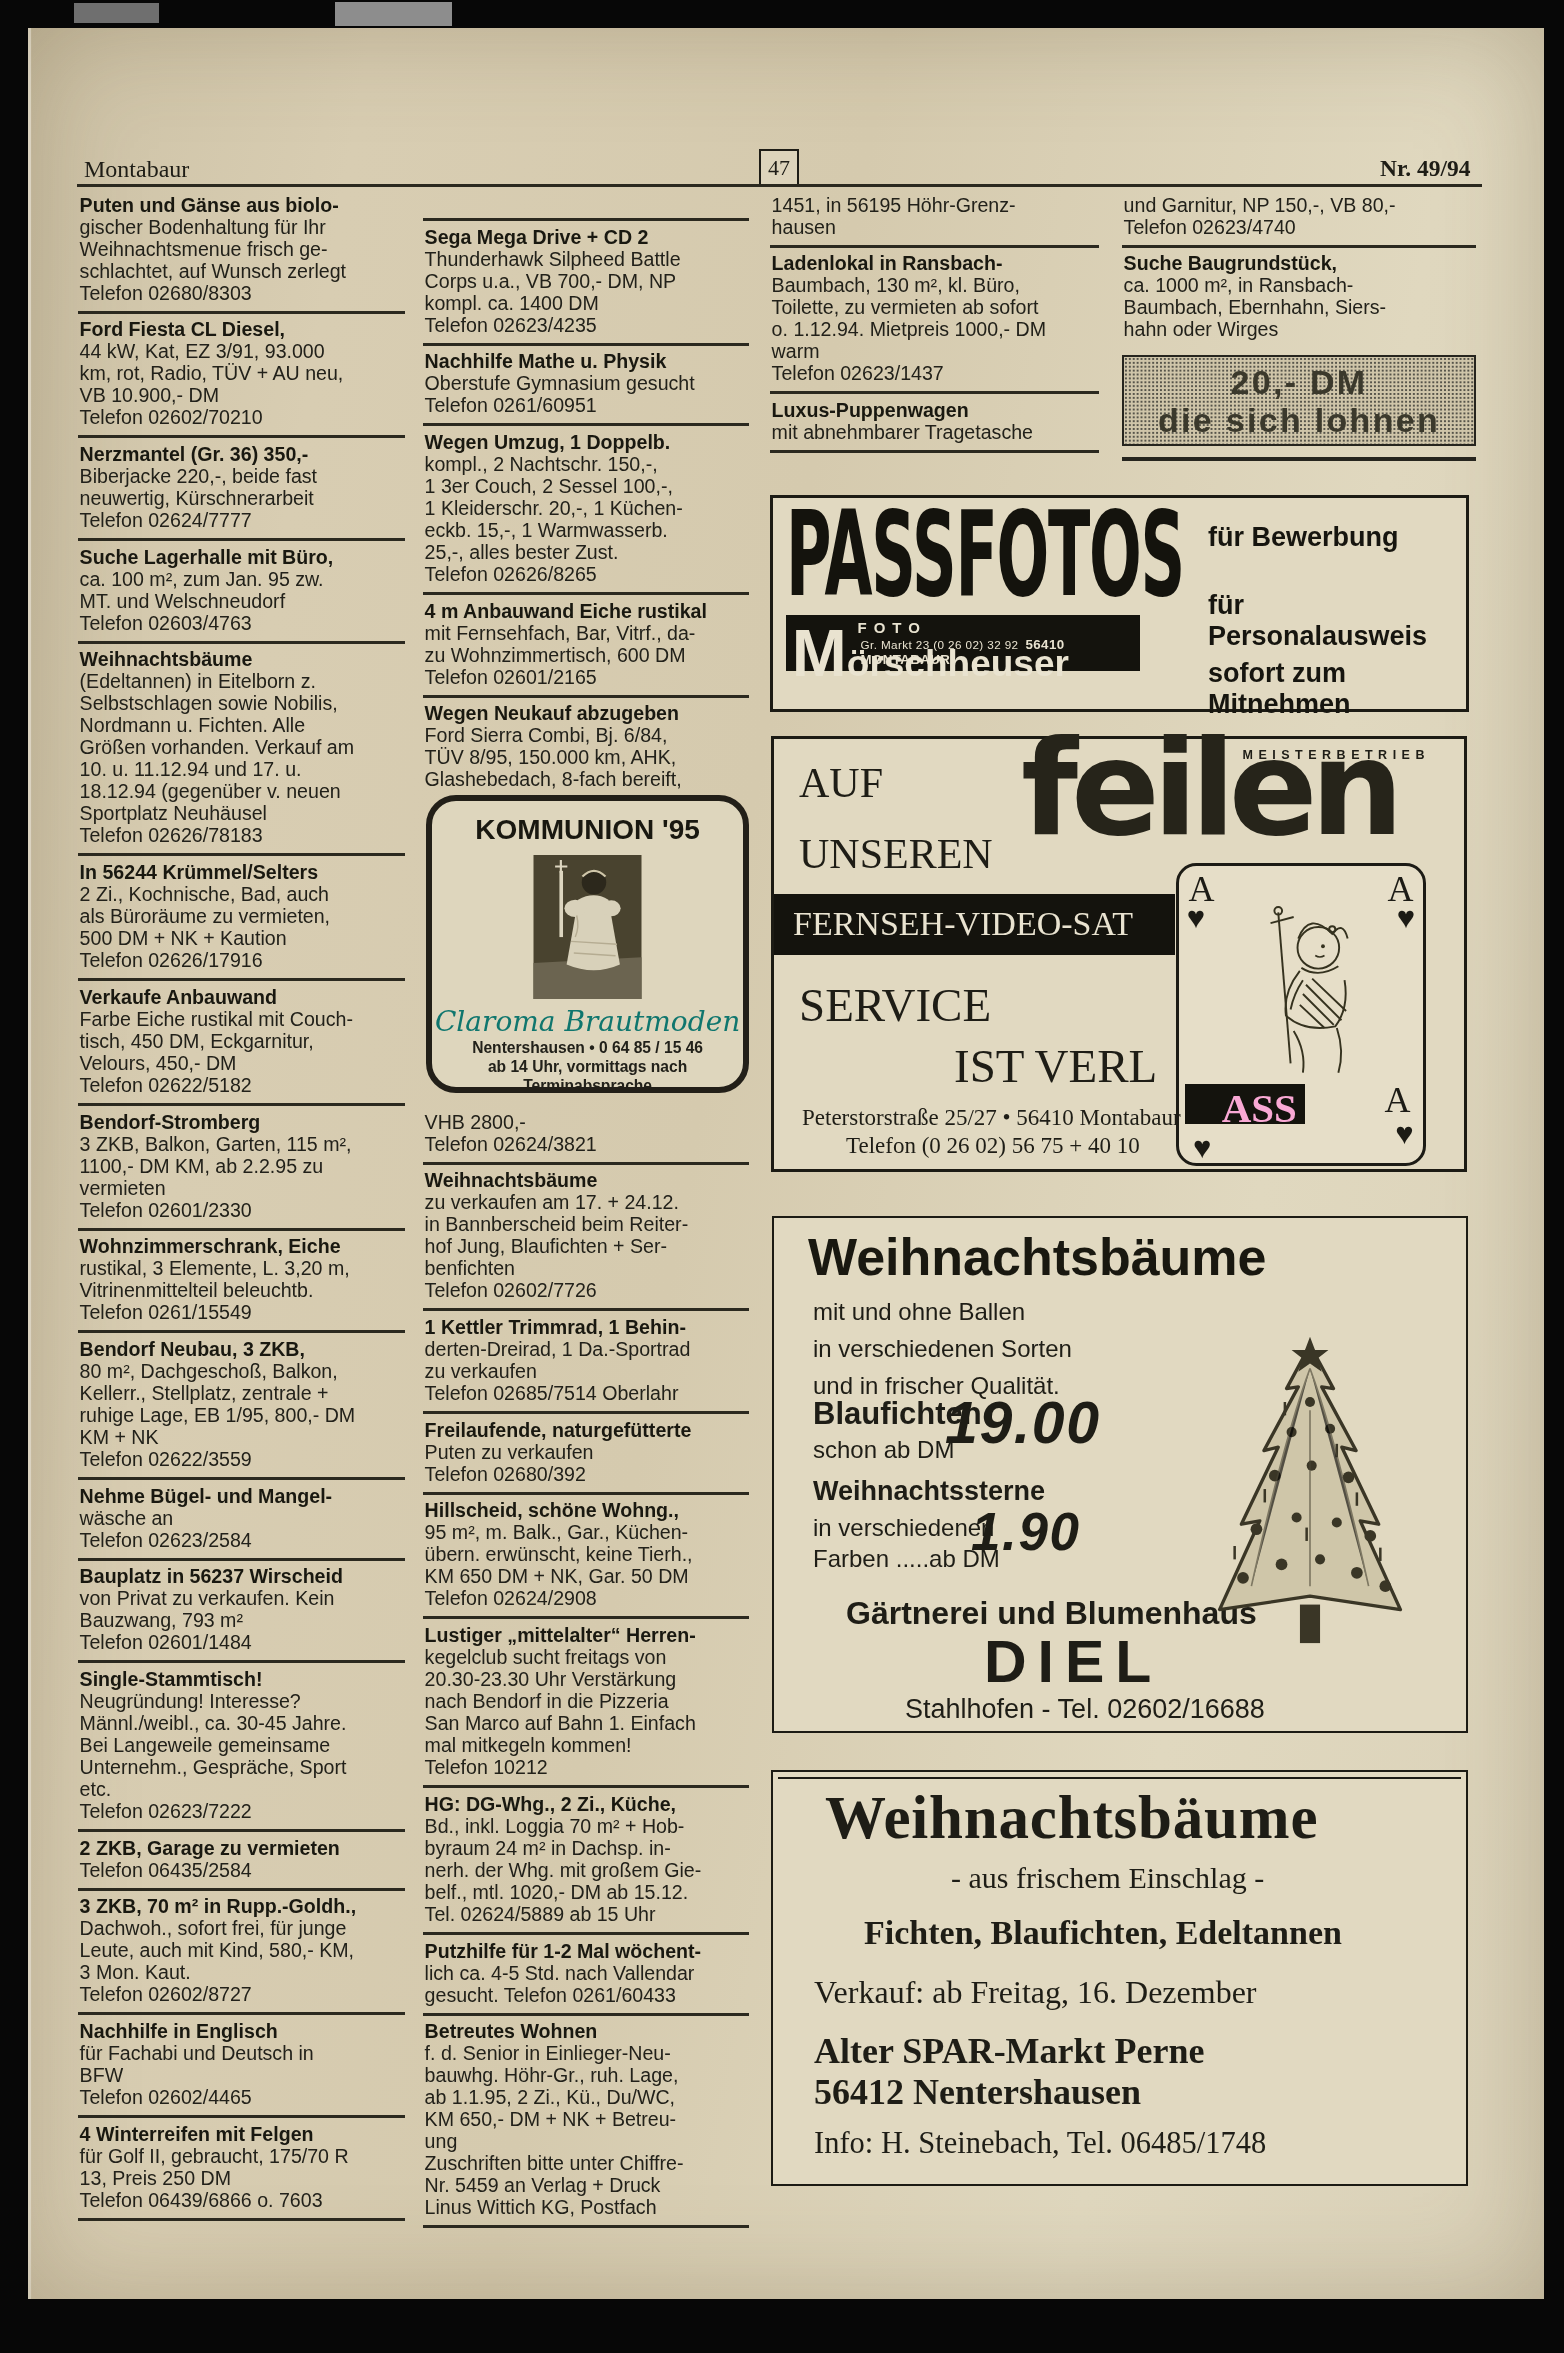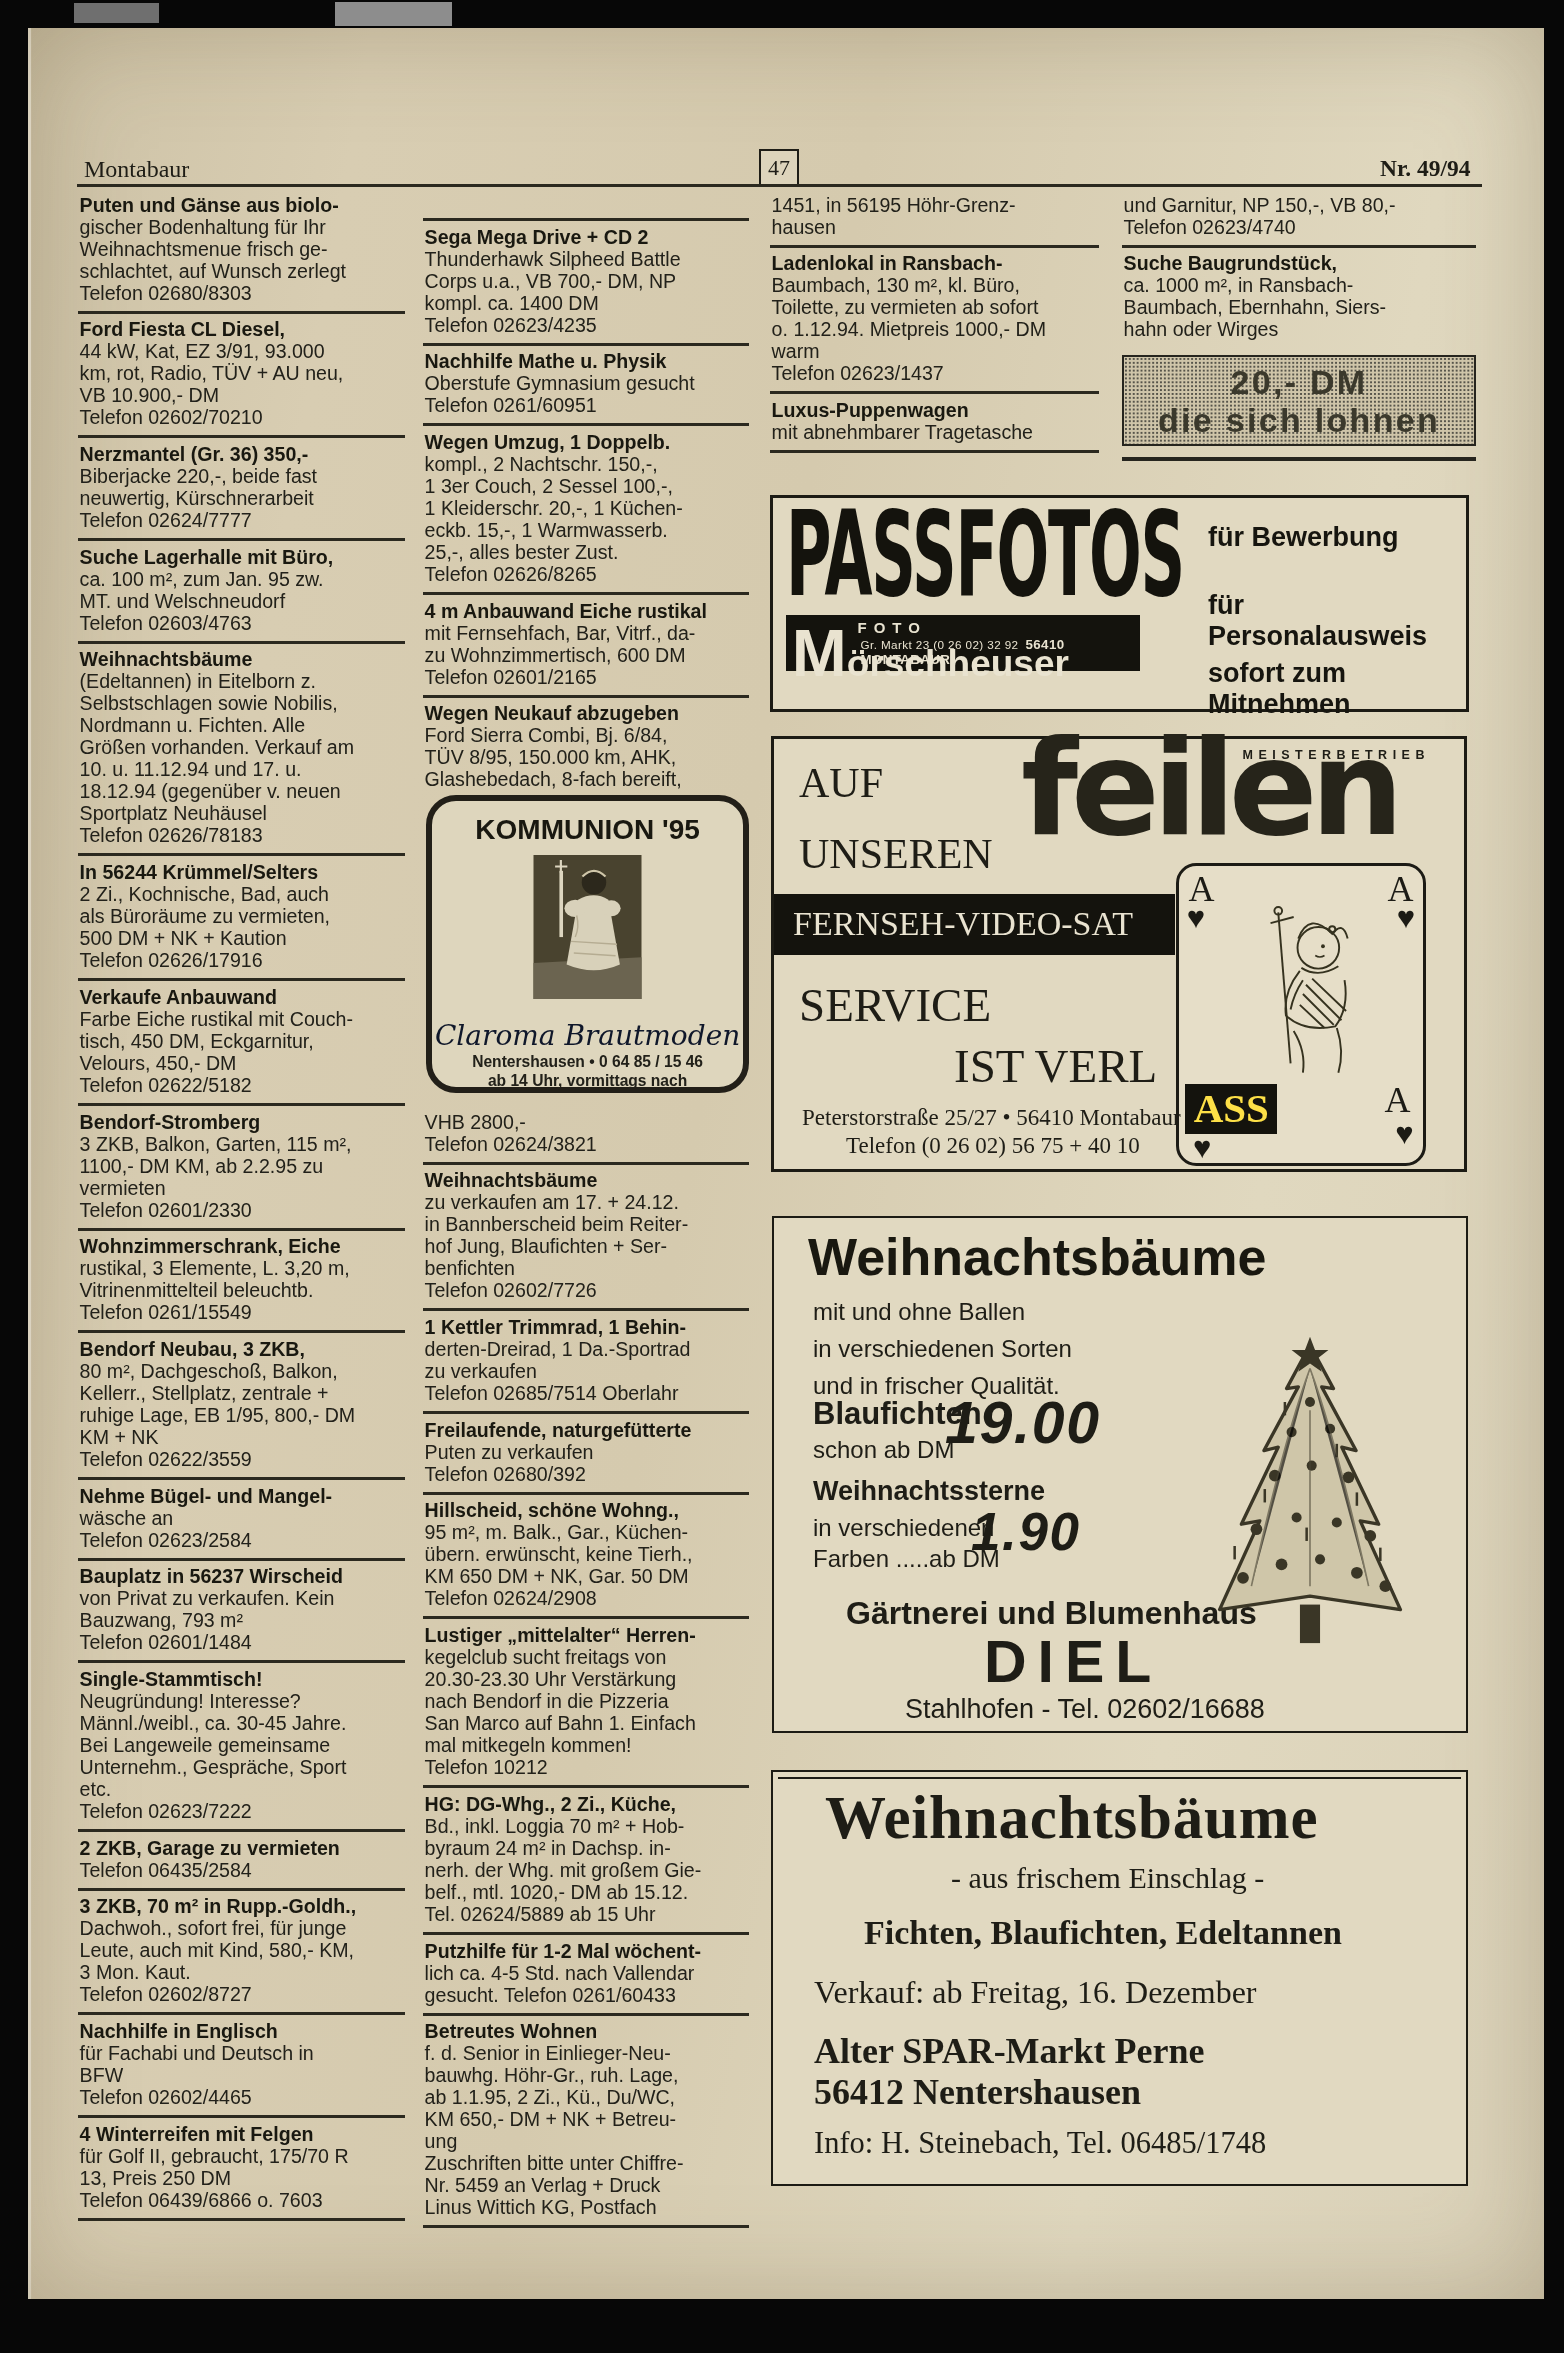--- a/index.html
+++ b/index.html
@@ -46,21 +46,21 @@
     background-color:#cfc5a9;
     background-image:radial-gradient(#56544a 0.8px, rgba(0,0,0,0) 1.1px);
     background-size:3.9px 3.9px;}
   .dm1,.dm2{font-size:34px;line-height:38px;font-weight:bold;letter-spacing:2.3px;color:#3b392c;}
   .endrule{height:3.1px;background:#26251e;margin-top:11px;}
   
   .kommunion{position:absolute;left:3.1px;top:577px;width:311px;height:286px;border:6.3px solid #221f18;
     border-radius:30px;background:#ded6bd;overflow:hidden;}
   .km-title{text-align:center;margin-top:12.5px;font-size:28px;font-weight:bold;color:#191810;}
   .km-photo{width:119px;height:144px;margin:9.4px auto 0;}
-  .km-brand{text-align:center;font-family:"DejaVu Serif",serif;font-style:italic;font-size:28px;margin-top:20px;color:#0f172a;}
+  .km-brand{text-align:center;font-family:"DejaVu Serif",serif;font-style:italic;font-size:28px;margin-top:6px;color:#0f766e;}
   .km-l1,.km-l2{text-align:center;font-weight:bold;font-size:15.6px;line-height:19px;color:#22211a;}
   
   .dispad{position:absolute;background:#e1d9c1;border:3.1px solid #1c1b14;}
   
   #passfotos{left:742px;top:467px;width:693px;height:211px;}
   .pf-title{position:absolute;left:12.5px;top:-1.6px;font-size:117px;line-height:117px;font-weight:bold;
     letter-spacing:-2.3px;transform:scaleX(.53);transform-origin:left top;color:#14130d;font-family:"DejaVu Sans",sans-serif;}
   .pf-logo{position:absolute;left:12.5px;top:117px;width:354px;height:56px;background:#14130d;color:#e9e3d0;}
   .pf-foto{position:absolute;left:72px;top:3.9px;font-size:15px;letter-spacing:7px;font-weight:bold;}
   .pf-name{position:absolute;left:6.3px;top:19px;font-size:37px;font-weight:bold;line-height:39px;}
@@ -83,22 +83,22 @@
   .fl-addr{position:absolute;left:28px;top:366px;font-family:"Liberation Serif",serif;font-size:23px;}
   .fl-phone{position:absolute;left:72px;top:394px;font-family:"Liberation Serif",serif;font-size:23px;}
   .fl-card{position:absolute;left:402px;top:124px;width:244px;height:297px;border:3.9px solid #1c1b15;
     border-radius:20.3px;background:#e6dec8;}
   .fl-card .ca{position:absolute;font-family:"Liberation Serif",serif;font-size:36px;color:#1c1b15;}
   .fl-card .hh{position:absolute;font-size:31px;color:#1c1b15;line-height:31px;}
   .ca.tl{left:9.4px;top:1.6px;} .hh.htl{left:7.8px;top:36px;}
   .ca.tr{right:9.4px;top:1.6px;} .hh.htr{right:7.8px;top:36px;}
   .ca.br{right:12.5px;top:213px;} .hh.hbr{right:9.4px;top:252px;}
   .hh.hbl{left:14px;top:266px;}
-  .fl-ass{position:absolute;left:6.3px;top:218px;width:92px;height:50px;background:#14130d;color:#fde047;
-    font-family:"Liberation Serif",serif;font-size:41px;text-align:center;line-height:49px;font-weight:bold;}
+  .fl-ass{position:absolute;left:6.3px;top:218px;width:92px;height:40px;background:#14130d;color:#f9a8d4;
+    font-family:"Liberation Serif",serif;font-size:41px;text-align:center;line-height:49px;font-weight:bold;padding-left:28px;}
   .fl-jester{position:absolute;left:49px;top:34px;width:156px;height:185px;}
   
   #diel{left:744px;top:1188px;width:692px;height:513px;border-width:2.3px;}
   .dl-title{position:absolute;left:34px;top:9.4px;font-size:52px;font-weight:bold;color:#191810;}
   .dl-sub{position:absolute;left:39px;top:75px;font-size:24px;line-height:37px;white-space:pre-line;}
   .dl-i1{position:absolute;left:39px;top:178px;font-size:31px;font-weight:bold;}
   .dl-i1pre{position:absolute;left:39px;top:218px;font-size:24px;}
   .dl-p1{position:absolute;left:171px;top:171px;font-size:59px;font-weight:bold;font-style:italic;letter-spacing:1.6px;}
   .dl-i2{position:absolute;left:39px;top:258px;font-size:27px;font-weight:bold;}
   .dl-i2pre{position:absolute;left:39px;top:294px;font-size:24px;line-height:31px;white-space:pre-line;}

